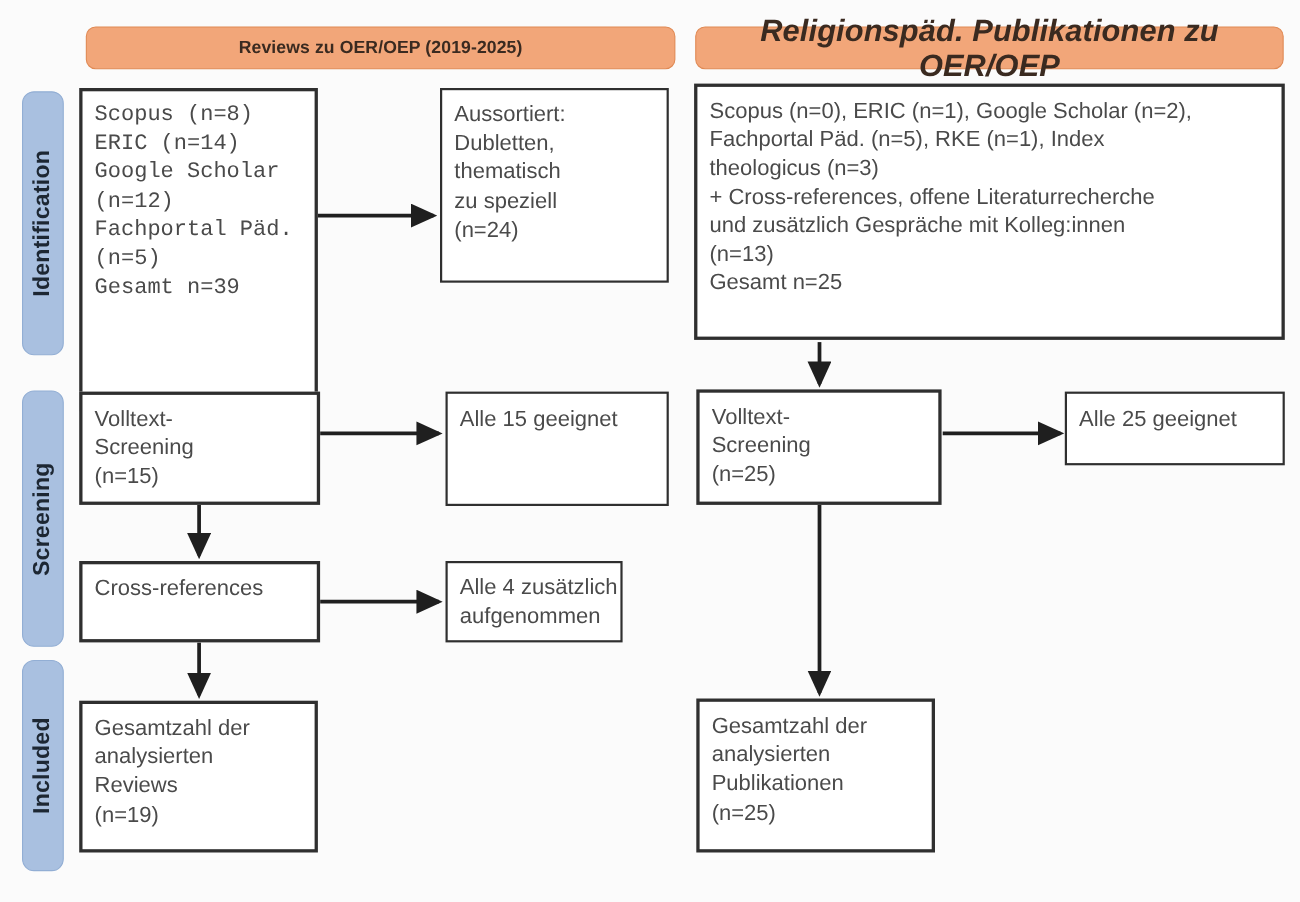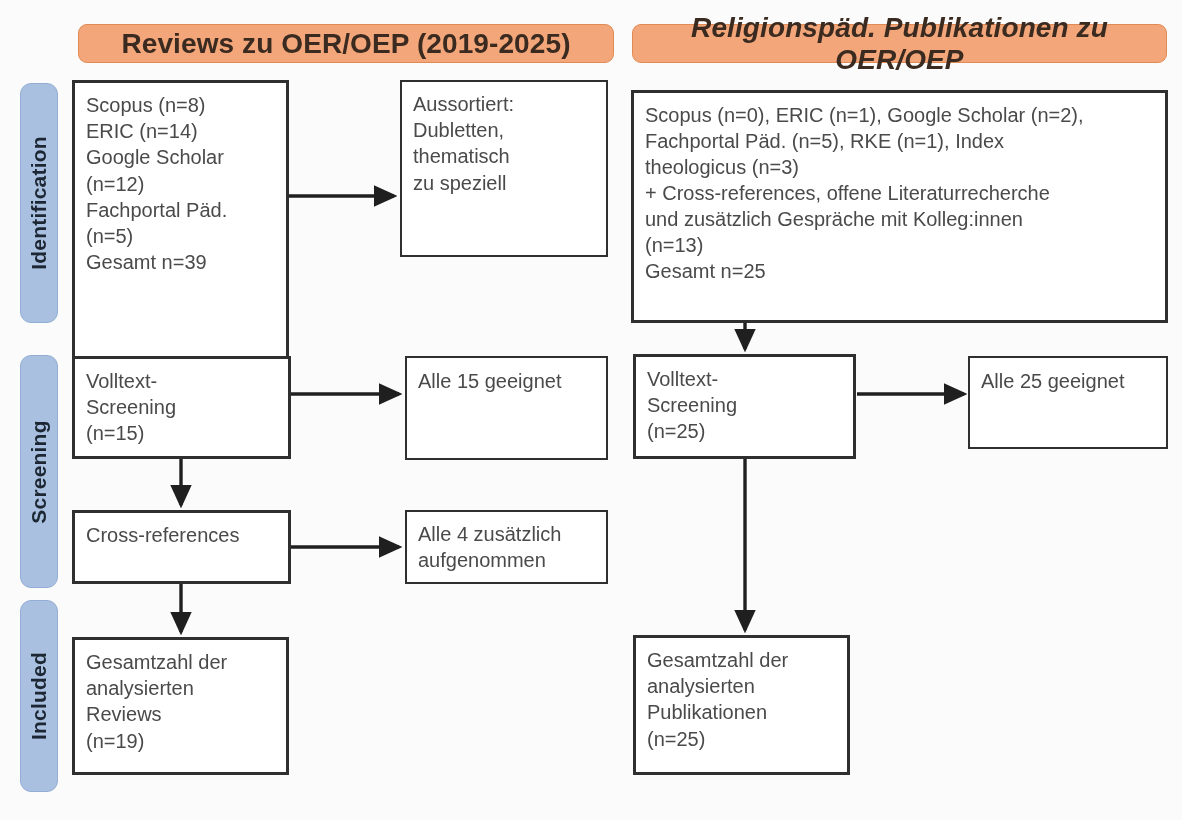--- a/index.html
+++ b/index.html
@@ -105,100 +105,101 @@
 
     <line x1="181" y1="584" x2="181" y2="632" stroke="#1f1f1f" stroke-width="3.4" marker-end="url(#arrowhead)"></line>
 
     <line x1="745" y1="311" x2="745" y2="349" stroke="#1f1f1f" stroke-width="3.4" marker-end="url(#arrowhead)"></line>
 
     <line x1="857" y1="394" x2="964" y2="394" stroke="#1f1f1f" stroke-width="3.4" marker-end="url(#arrowhead)"></line>
 
     <line x1="745" y1="459" x2="745" y2="630" stroke="#1f1f1f" stroke-width="3.4" marker-end="url(#arrowhead)"></line>
   </svg>
 
-  <div class="col-header" style="left:78px; top:24px; width:534px; height:37px; font-size:28px;">
+  <div class="col-header" style="left:78px; top:24px; width:534px; height:37px; font-size:16px;">
     <span>Reviews zu OER/OEP (2019-2025)</span>
   </div>
 
   <div class="col-header" style="left:632px; top:24px; width:533px; height:37px; font-size:28px;font-style:italic;">
     <span>Religionspäd. Publikationen zu OER/OEP</span>
   </div>
 
   <div class="phase-label" style="left:20px; top:83px; width:36px; height:238px;">
     <span>Identification</span>
   </div>
 
   <div class="phase-label" style="left:20px; top:355px; width:36px; height:231px;">
     <span>Screening</span>
   </div>
 
   <div class="phase-label" style="left:20px; top:600px; width:36px; height:190px;">
     <span>Included</span>
   </div>
 
-  <div class="flow-box" id="left_identification" style="left:72px; top:80px; width:217px; height:294px;">
+  <div class="flow-box" id="left_identification" style="left:72px; top:80px; width:217px; height:294px;font-family:Liberation Mono, monospace;">
       <div class="line">Scopus (n=8)</div>
       <div class="line">ERIC (n=14)</div>
       <div class="line">Google Scholar</div>
       <div class="line">(n=12)</div>
       <div class="line">Fachportal Päd.</div>
       <div class="line">(n=5)</div>
       <div class="line">Gesamt n=39</div>
     </div>
 
   <div class="flow-box thin" id="left_excluded" style="left:400px; top:80px; width:208px; height:177px;">
       <div class="line">Aussortiert:</div>
       <div class="line">Dubletten,</div>
       <div class="line">thematisch</div>
       <div class="line">zu speziell</div>
+      <div class="line">(n=24)</div>
     </div>
 
   <div class="flow-box" id="left_fulltext" style="left:72px; top:356px; width:219px; height:103px;">
       <div class="line">Volltext-</div>
       <div class="line">Screening</div>
       <div class="line">(n=15)</div>
     </div>
 
   <div class="flow-box thin" id="left_fulltext_result" style="left: 405px; top: 356px; width: 203px; height: 104px; padding-top: 10px;">
       <div class="line">Alle 15 geeignet</div>
     </div>
 
   <div class="flow-box" id="left_crossrefs" style="left:72px; top:510px; width:219px; height:74px;">
       <div class="line">Cross-references</div>
     </div>
 
-  <div class="flow-box thin" id="left_crossrefs_result" style="left:405px; top:510px; width:203px; height:74px;">
+  <div class="flow-box thin" id="left_crossrefs_result" style="left:405px; top:510px; width:161px; height:74px;">
       <div class="line">Alle 4 zusätzlich</div>
       <div class="line">aufgenommen</div>
     </div>
 
   <div class="flow-box" id="left_included" style="left:72px; top:637px; width:217px; height:138px;">
       <div class="line">Gesamtzahl der</div>
       <div class="line">analysierten</div>
       <div class="line">Reviews</div>
       <div class="line">(n=19)</div>
     </div>
 
-  <div class="flow-box" id="right_identification" style="left: 631px; top: 90px; width: 537px; height: 233px; font-size: 20px; line-height: 1.3;">
+  <div class="flow-box" id="right_identification" style="left: 631px; top: 76px; width: 537px; height: 233px; font-size: 20px; line-height: 1.3;">
       <div class="line">Scopus (n=0), ERIC (n=1), Google Scholar (n=2),</div>
       <div class="line">Fachportal Päd. (n=5), RKE (n=1), Index</div>
       <div class="line">theologicus (n=3)</div>
       <div class="line">+ Cross-references, offene Literaturrecherche</div>
       <div class="line">und zusätzlich Gespräche mit Kolleg:innen</div>
       <div class="line">(n=13)</div>
       <div class="line">Gesamt n=25</div>
     </div>
 
   <div class="flow-box" id="right_fulltext" style="left:633px; top:354px; width:223px; height:105px;">
       <div class="line">Volltext-</div>
       <div class="line">Screening</div>
       <div class="line">(n=25)</div>
     </div>
 
-  <div class="flow-box thin" id="right_fulltext_result" style="left: 968px; top: 356px; width: 200px; height: 93px; padding-top: 10px;">
+  <div class="flow-box thin" id="right_fulltext_result" style="left: 968px; top: 356px; width: 200px; height: 67px; padding-top: 10px;">
       <div class="line">Alle 25 geeignet</div>
     </div>
 
   <div class="flow-box" id="right_included" style="left:633px; top:635px; width:217px; height:140px;">
       <div class="line">Gesamtzahl der</div>
       <div class="line">analysierten</div>
       <div class="line">Publikationen</div>
       <div class="line">(n=25)</div>
     </div>
 

